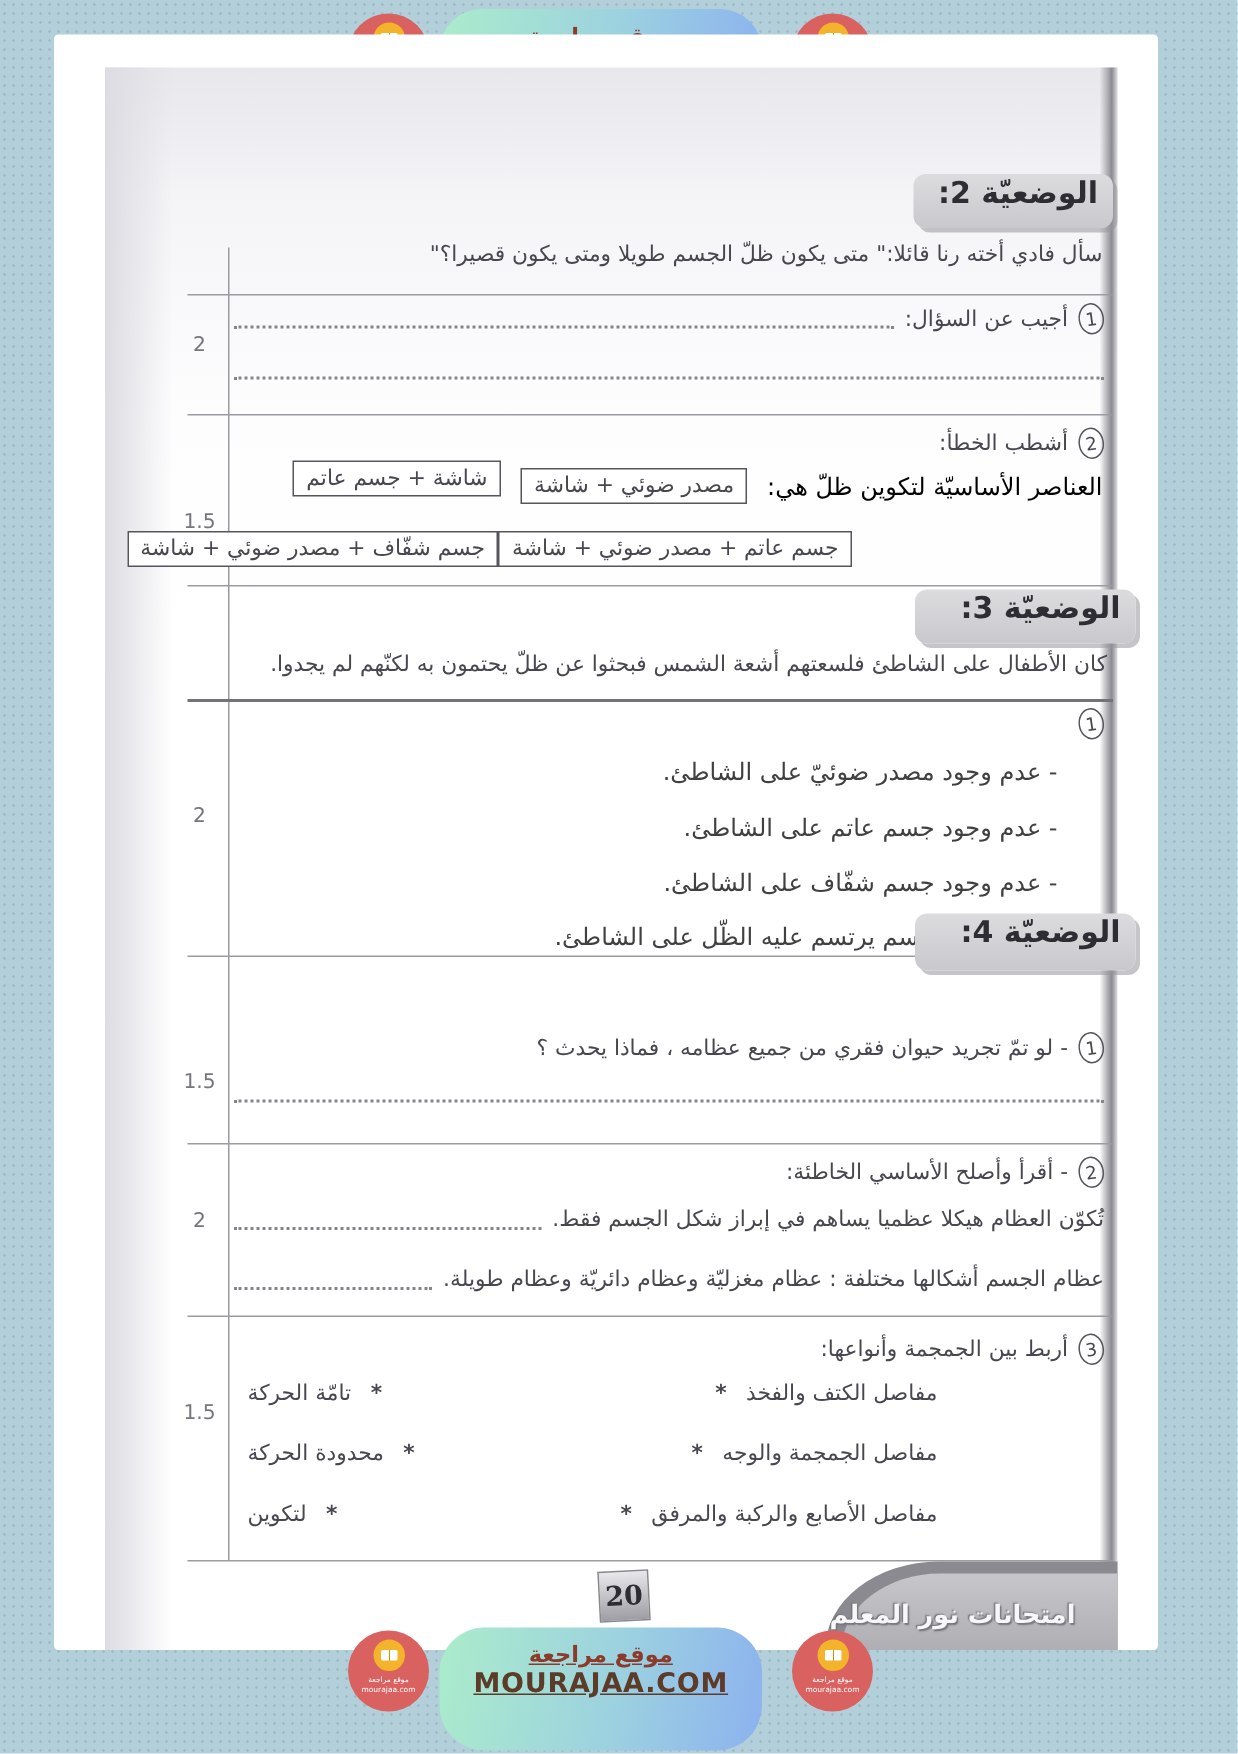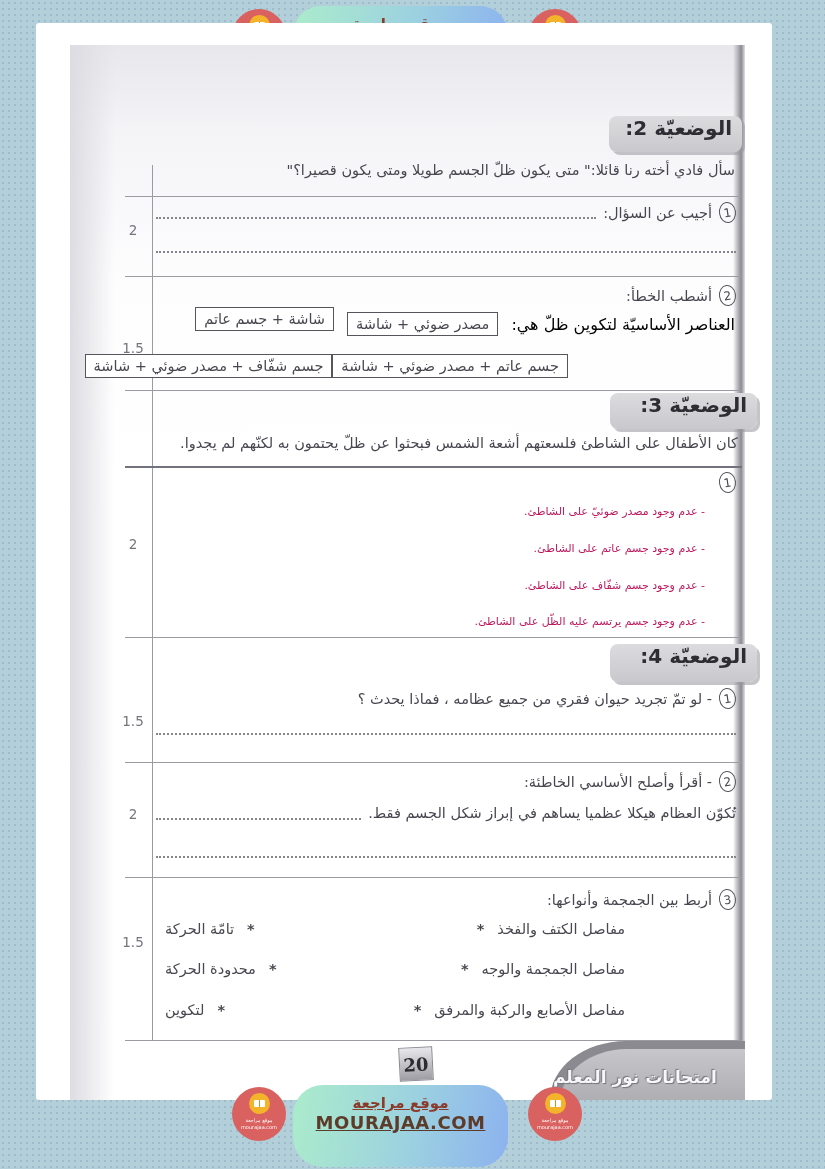--- a/index.html
+++ b/index.html
@@ -45,21 +45,21 @@
   .qnum {
     display:inline-flex; align-items:center; justify-content:center;
     min-width:17px; height:21px; border:1px solid #55555c; border-radius:50%;
     font-size:12px; color:#474750; transform:rotate(-8deg); flex:0 0 auto;
   }
   .dotfill { flex:1 1 auto; height:13px; border-bottom:2px dotted #84848b; }
   .dotline { position:absolute; height:13px; border-bottom:2px dotted #84848b; }
   .score { position:absolute; left:116px; width:34px; text-align:center; color:#75757d; font-size:13.5px; }
   .opt { border:1px solid #55555c; padding:3px 8px; background:#ffffff; white-space:nowrap; font-size:14.5px; color:#474750; }
   .optrow { position:absolute; display:flex; direction:rtl; align-items:center; }
-  .choice { position:absolute; direction:rtl; text-align:right; color:#be185d; font-size:11px; }
+  .choice { position:absolute; direction:rtl; text-align:right; color:#404040; font-size:16px; }
   .mrow { position:absolute; left:165px; width:460px; display:flex; direction:rtl; justify-content:space-between; color:#474750; font-size:14.5px; }
   .mcell { display:flex; direction:rtl; align-items:center; gap:13px; }
   .star { font-weight:bold; color:#474750; }
 
   .pagenum {
     position:absolute; left:399px; top:1047px; width:34px; height:34px;
     background:linear-gradient(180deg,#e8e8ec,#9d9da3);
     border:1px solid #88888e; transform:rotate(-3deg);
     display:flex; align-items:center; justify-content:center;
     font-family:"DejaVu Serif", serif; font-weight:bold; font-size:18px; color:#2c2c32;
@@ -176,40 +176,41 @@
 
 <div class="row" style="left:156px; top:472px; width:580px;">
   <span class="qnum">1</span>
 </div>
 <div class="choice" style="left:190px; top:505px; width:515px;">- عدم وجود مصدر ضوئيّ على الشاطئ.</div>
 <div class="choice" style="left:190px; top:542px; width:515px;">- عدم وجود جسم عاتم على الشاطئ.</div>
 <div class="choice" style="left:190px; top:579px; width:515px;">- عدم وجود جسم شفّاف على الشاطئ.</div>
 <div class="choice" style="left:190px; top:615px; width:515px;">- عدم وجود جسم يرتسم عليه الظّل على الشاطئ.</div>
 <div class="score" style="top:536px;">2</div>
 
-<div class="sec" style="left:574px; top:644px; width:147px; height:38px;">
+<div class="sec" style="left:574px; top:609px; width:147px; height:38px;">
   <span>الوضعيّة 4:</span>
 </div>
 
 <div class="row" style="left:156px; top:688px; width:580px;">
   <span class="qnum">1</span>
   <span>- لو تمّ تجريد حيوان فقري من جميع عظامه ، فماذا يحدث ؟</span>
 </div>
 <div class="dotline" style="left:156px; top:722px; width:580px;"></div>
 <div class="score" style="top:713px;">1.5</div>
 
 <div class="row" style="left:156px; top:771px; width:580px;">
   <span class="qnum">2</span>
   <span>- أقرأ وأصلح الأساسي الخاطئة:</span>
 </div>
 <div class="row" style="left:156px; top:805px; width:580px;">
   <span style="white-space:nowrap;">تُكوّن العظام هيكلا عظميا يساهم في إبراز شكل الجسم فقط.</span>
   <span class="dotfill"></span>
 </div>
 <div class="row" style="left:156px; top:845px; width:580px;">
+  <span style="white-space:nowrap;">عظام الجسم أشكالها مختلفة : عظام مغزليّة وعظام دائريّة وعظام طويلة.</span>
   <span class="dotfill"></span>
 </div>
 <div class="score" style="top:806px;">2</div>
 
 <div class="row" style="left:156px; top:889px; width:580px;">
   <span class="qnum">3</span>
   <span>أربط بين الجمجمة وأنواعها:</span>
 </div>
 <div class="mrow" style="top:921px;">
   <span class="mcell">

